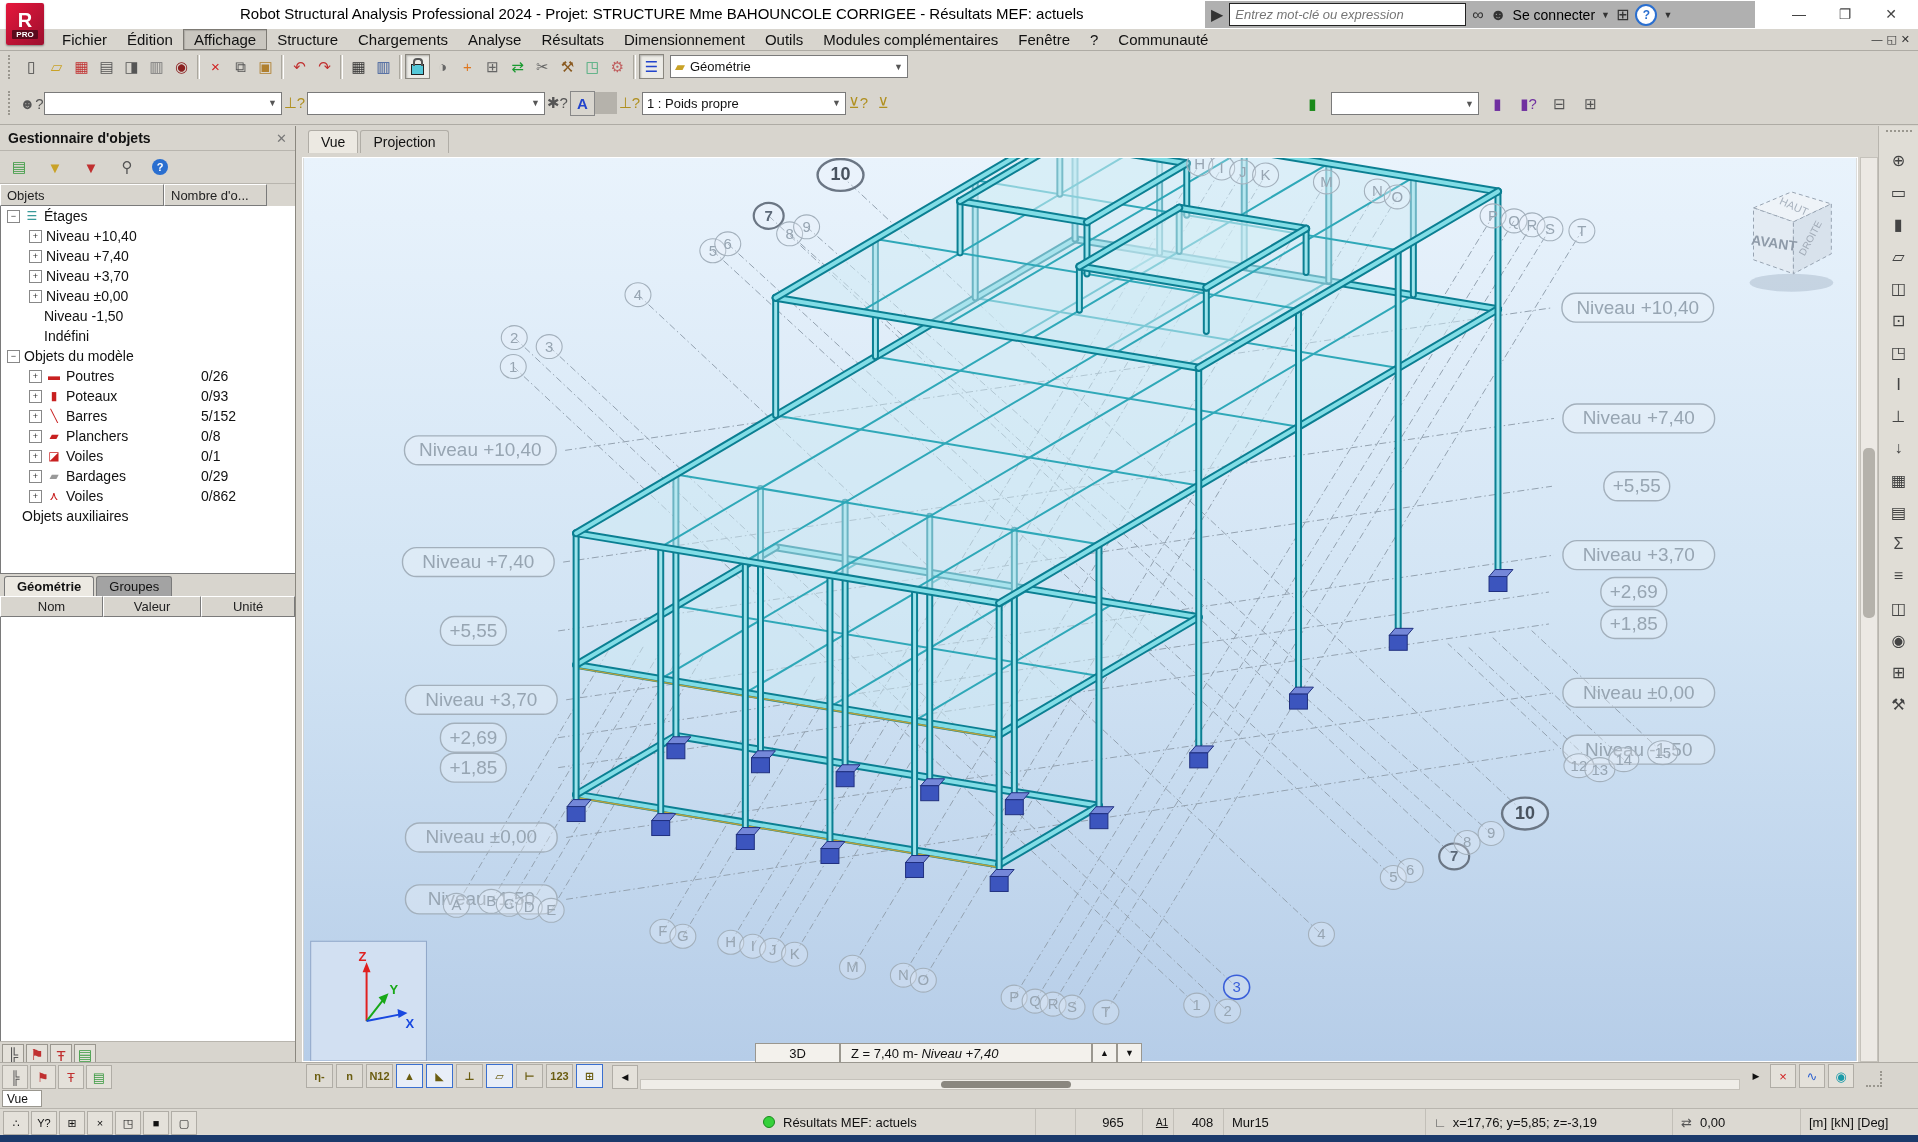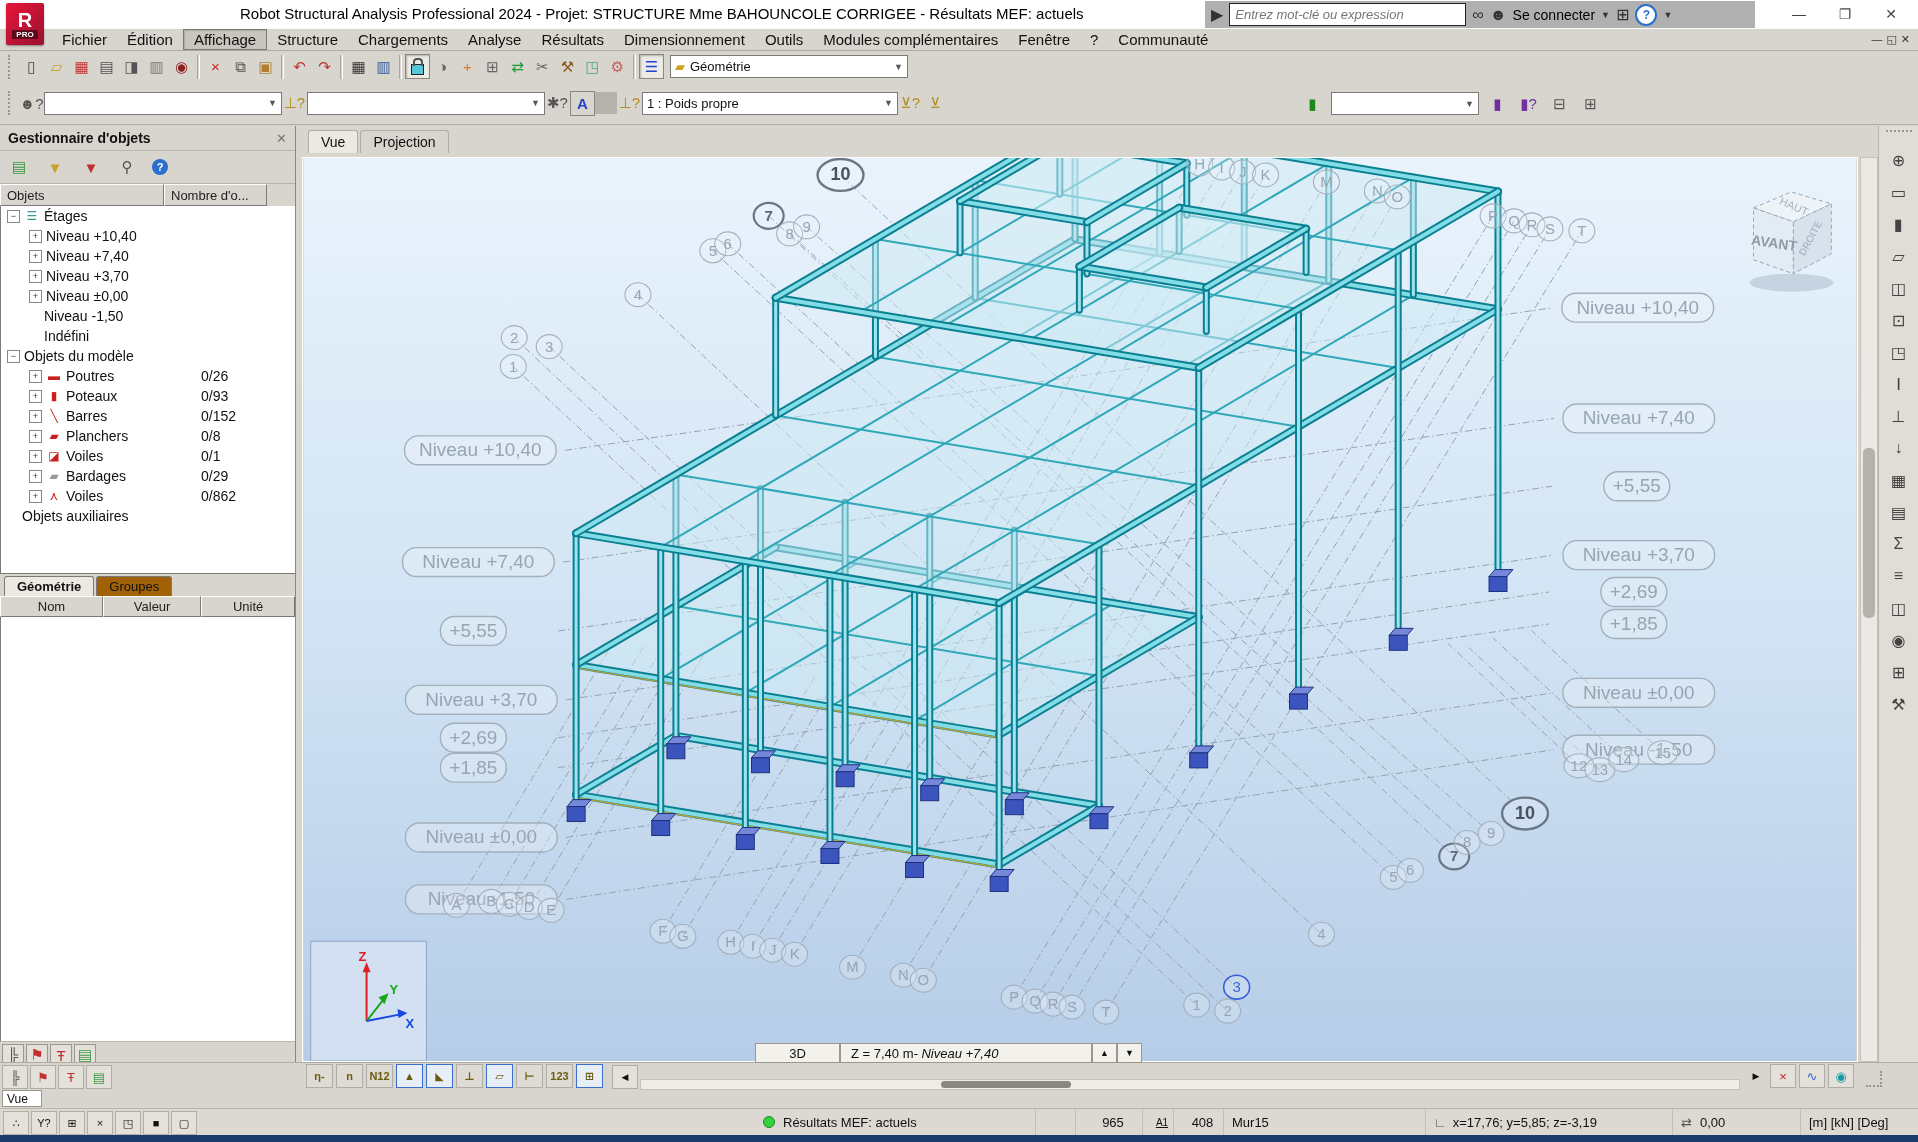--- a/index.html
+++ b/index.html
@@ -55,21 +55,21 @@
   #lp-headers{display:flex;height:22px;}
   .hdrcell{background:#d8d5ce;border:1px solid;border-color:#fff #7a7a7a #7a7a7a #fff;font-size:13px;
            display:flex;align-items:center;padding:0 6px;box-sizing:border-box;color:#222;}
   #tree-area{height:367px;background:#fff;overflow:hidden;border-left:1px solid #7a7a7a;position:relative;font-size:14px;}
   .trow{height:20px;display:flex;align-items:center;white-space:nowrap;}
   .texp{width:11px;height:11px;border:1px solid #888;background:#fff;font-size:9px;line-height:9px;
         display:flex;align-items:center;justify-content:center;margin-right:4px;color:#333;flex:0 0 auto;}
   .tico{width:16px;text-align:center;margin-right:4px;font-size:12px;flex:0 0 auto;}
   .tcount{position:absolute;left:200px;font-size:14px;color:#111;}
   #lp-tabs{display:flex;align-items:flex-end;height:22px;padding-left:4px;background:#d8d5ce;border-top:1px solid #7a7a7a;}
-  .ptab{padding:2px 12px;border:1px solid #7a7a7a;border-bottom:none;background:#a16207;font-size:13px;border-radius:3px 3px 0 0;margin-right:2px;}
+  .ptab{padding:2px 12px;border:1px solid #7a7a7a;border-bottom:none;background:#a3a3a3;font-size:13px;border-radius:3px 3px 0 0;margin-right:2px;}
   .ptab.active{background:#ece9e2;font-weight:bold;}
   #prop-headers{display:flex;height:21px;}
   #prop-body{height:424px;background:#fff;border-left:1px solid #7a7a7a;}
   #lp-bottom-icons{height:26px;display:flex;gap:2px;padding:2px 2px;border-top:1px solid #b8b5ae;background:#d8d5ce;}
   #lp-bottom-icons .icon24{width:22px;height:22px;border:1px solid #9a978f;background:#e4e1da;}
 
   
   #viewport{left:302px;top:126px;width:1558px;height:936px;background:#d8d5ce;}
   #vtabs{height:31px;display:flex;align-items:center;padding-left:6px;gap:2px;}
   .vtab{padding:3px 12px;font-size:14px;border:1px solid #b0ada6;border-bottom:none;background:#d8d5ce;border-radius:3px 3px 0 0;}
@@ -202,21 +202,21 @@
     </div>
     <div class="icon24" style="color: rgb(176, 144, 32);">⊥?</div>
     <div class="combo" style="width: 238px;">
       <span></span>
       <span class="chev">▼</span>
     </div>
     <div class="icon24" style="color: rgb(85, 85, 85);">✱?</div>
     <div class="icon24" style="color: rgb(34, 68, 204); border: 1px solid rgb(136, 136, 136); font-weight: bold;">A</div>
     <div class="icon24" style="color: rgb(85, 85, 85); background: rgb(181, 178, 171); width: 22px; height: 22px;"> </div>
     <div class="icon24" style="color: rgb(176, 144, 32);">⊥?</div>
-    <div class="combo" style="width: 256px;">
+    <div class="combo" style="width: 204px;">
       <span>1 : Poids propre</span>
       <span class="chev">▼</span>
     </div>
     <div class="icon24" style="color: rgb(176, 144, 32);">⊻?</div>
     <div class="icon24" style="color: rgb(176, 144, 32);">⊻</div>
     <div style="position: absolute; left: 1300px; top: 9px; display: flex; gap: 6px; align-items: center;">
       <div class="icon24" style="color: rgb(26, 138, 26);">▮</div>
       <div class="combo" style="width: 148px;">
         <span class="chev">▼</span>
       </div>
@@ -286,21 +286,21 @@
       <div class="trow" style="padding-left: 28px;">
         <div class="texp">+</div>
         <div class="tico" style="color: rgb(200, 32, 32);">▮</div>
         <span>Poteaux</span>
         <span class="tcount">0/93</span>
       </div>
       <div class="trow" style="padding-left: 28px;">
         <div class="texp">+</div>
         <div class="tico" style="color: rgb(200, 32, 32);">╲</div>
         <span>Barres</span>
-        <span class="tcount">0/152</span>
+        <span class="tcount">5/152</span>
       </div>
       <div class="trow" style="padding-left: 28px;">
         <div class="texp">+</div>
         <div class="tico" style="color: rgb(200, 32, 32);">▰</div>
         <span>Planchers</span>
         <span class="tcount">0/8</span>
       </div>
       <div class="trow" style="padding-left: 28px;">
         <div class="texp">+</div>
         <div class="tico" style="color: rgb(200, 32, 32);">◪</div>

